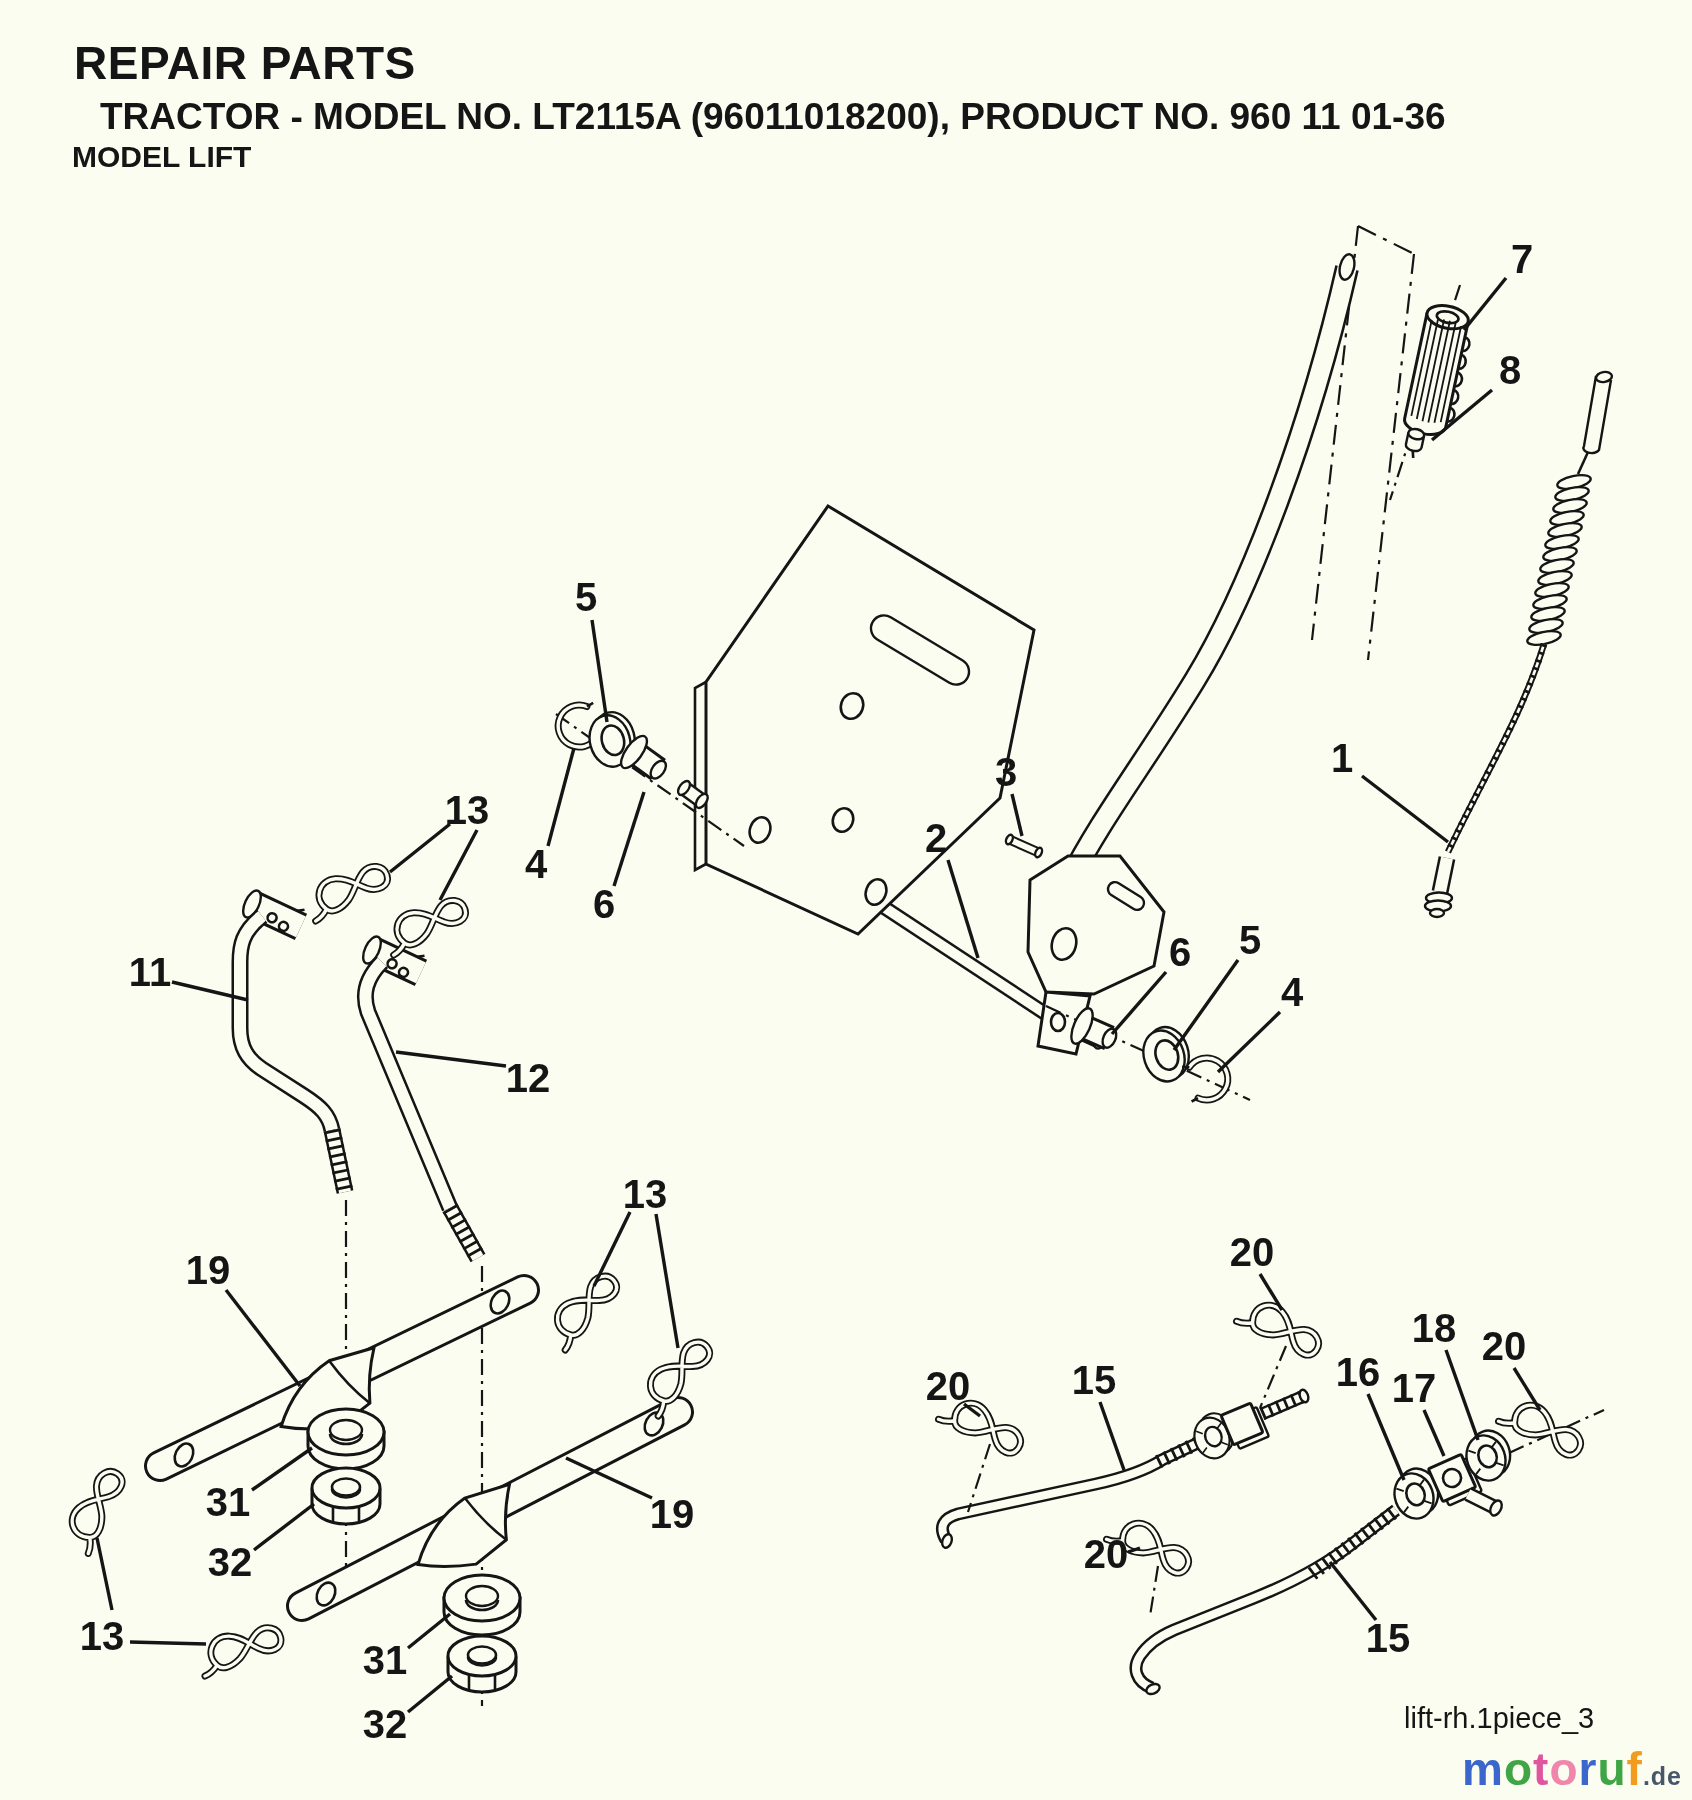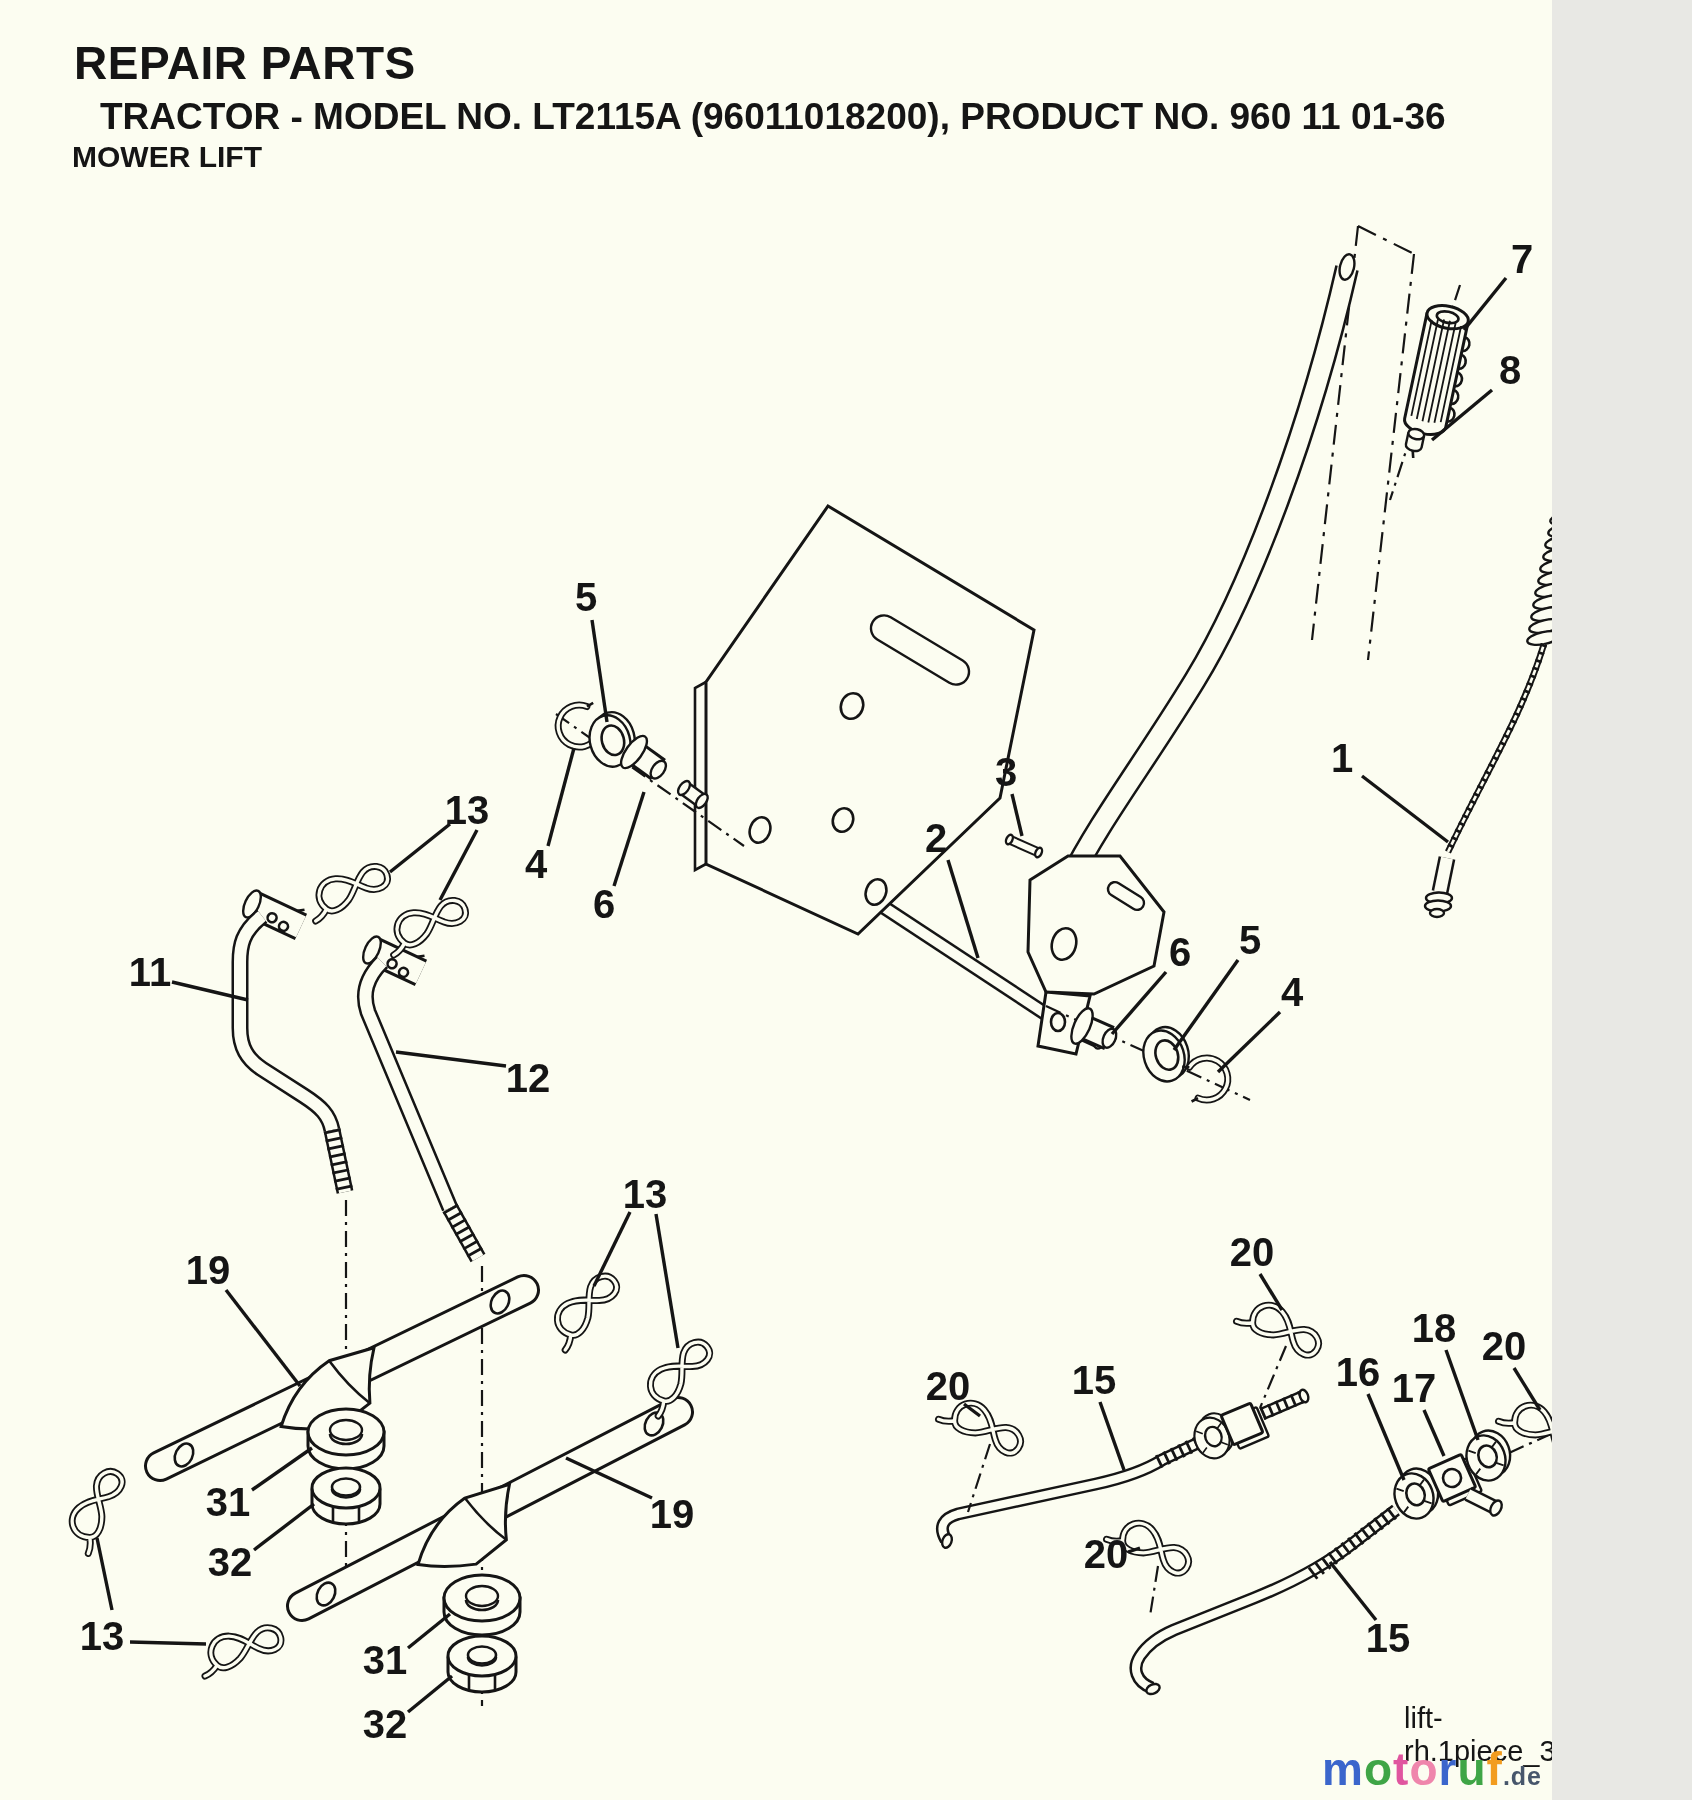--- a/index.html
+++ b/index.html
@@ -1,17 +1,17 @@
 <!DOCTYPE html>
 <html><head>
 <meta charset="utf-8">
 <style>
   :root{ --bg:#fcfdf1; --ink:#151515; }
   html,body{margin:0;padding:0;background:#e8e8e4;}
-  .page{position:relative;width:1552px;height:1800px;background:var(--bg);overflow:hidden;
+  .page{position:relative;width:1692px;height:1800px;background:var(--bg);overflow:hidden;
         font-family:"Liberation Sans",sans-serif;color:var(--ink);}
   .hdr{position:absolute;left:0;top:0;width:100%;}
   .hdr .title{position:absolute;left:74px;top:36px;font-size:46px;font-weight:700;letter-spacing:.5px;white-space:nowrap;}
   .hdr .subtitle{position:absolute;left:100px;top:96px;font-size:37px;font-weight:700;white-space:nowrap;}
   .hdr .section{position:absolute;left:72px;top:140px;font-size:30px;font-weight:700;white-space:nowrap;}
   svg.diagram{position:absolute;left:0;top:0;}
   
   .ln1{stroke:var(--ink);stroke-width:1.8;fill:none;}
   .ln2{stroke:var(--ink);stroke-width:2.6;fill:none;}
   .fb{fill:var(--bg);stroke:var(--ink);stroke-width:3;}
@@ -30,21 +30,21 @@
   .wm .de{font-size:25px;font-weight:700;}
 </style>
 </head>
 <body>
 
 <div class="page">
 
   <div class="hdr">
     <div class="title">REPAIR PARTS</div>
     <div class="subtitle">TRACTOR - MODEL NO. LT2115A (96011018200), PRODUCT NO. 960 11 01-36</div>
-    <div class="section">MOWER LIFT</div>
+    <div class="section">MODEL LIFT</div>
   </div>
 
   <svg class="diagram" width="1692" height="1800" viewBox="0 0 1692 1800" xmlns="http://www.w3.org/2000/svg">
 
     <defs>
       <g id="hairpin">
         <path class="w7" d="M -32,16 C -42,2 -30,-14 -14,-10 C -2,-7 4,2 12,8 C 22,16 36,14 36,2 C 36,-8 24,-14 14,-8 C 6,-3 0,8 -8,14 C -18,21 -28,22 -32,16 C -36,20 -41,23 -46,24"></path>
         <path class="w3" d="M -32,16 C -42,2 -30,-14 -14,-10 C -2,-7 4,2 12,8 C 22,16 36,14 36,2 C 36,-8 24,-14 14,-8 C 6,-3 0,8 -8,14 C -18,21 -28,22 -32,16 C -36,20 -41,23 -46,24"></path>
       </g>
       <g id="eclip">

